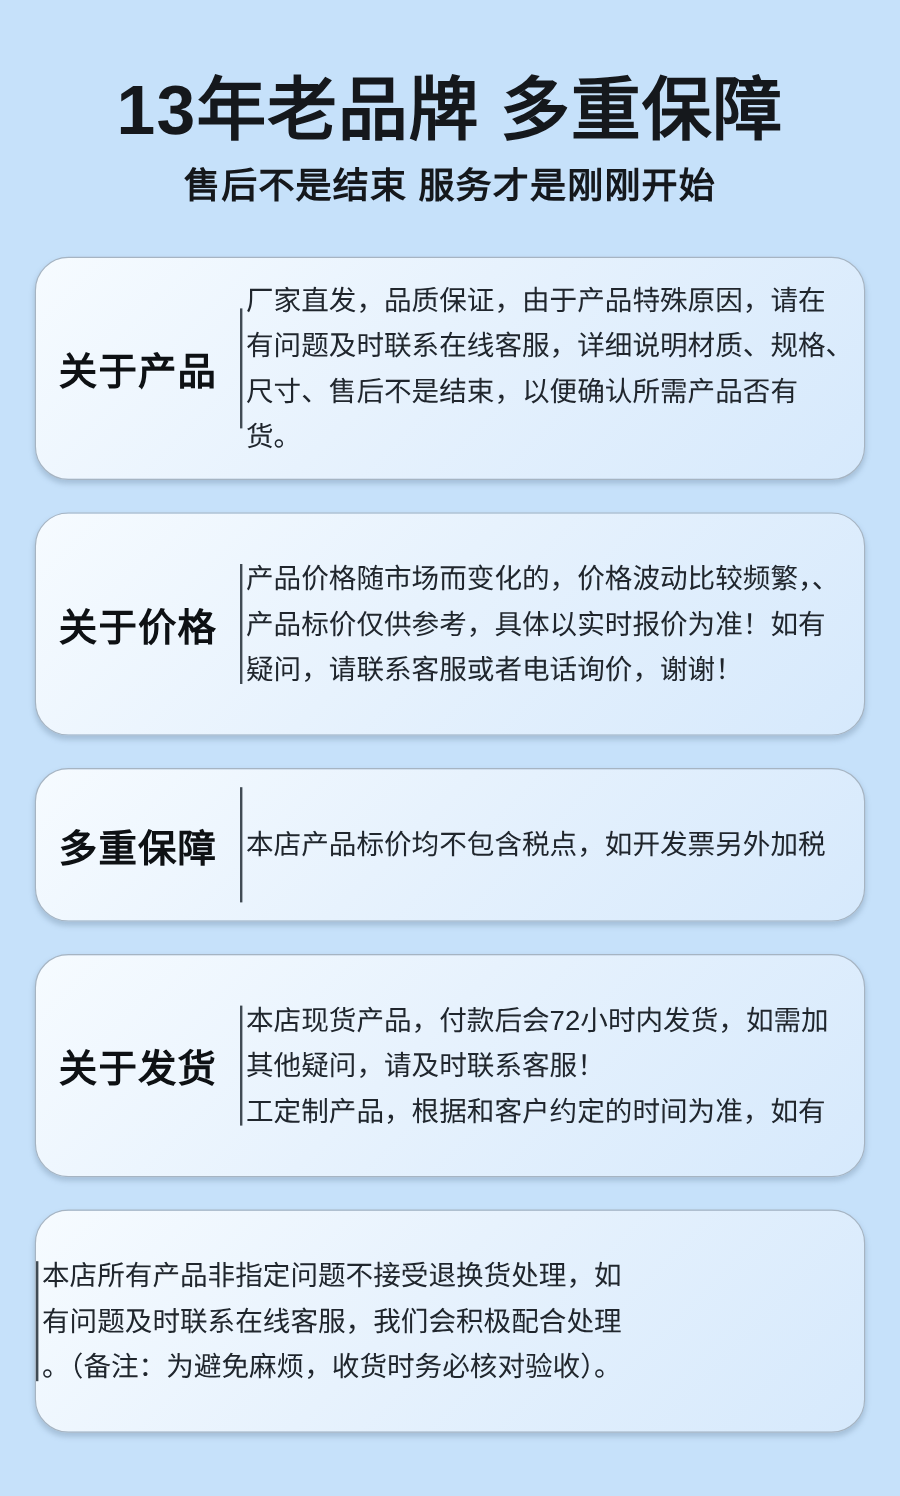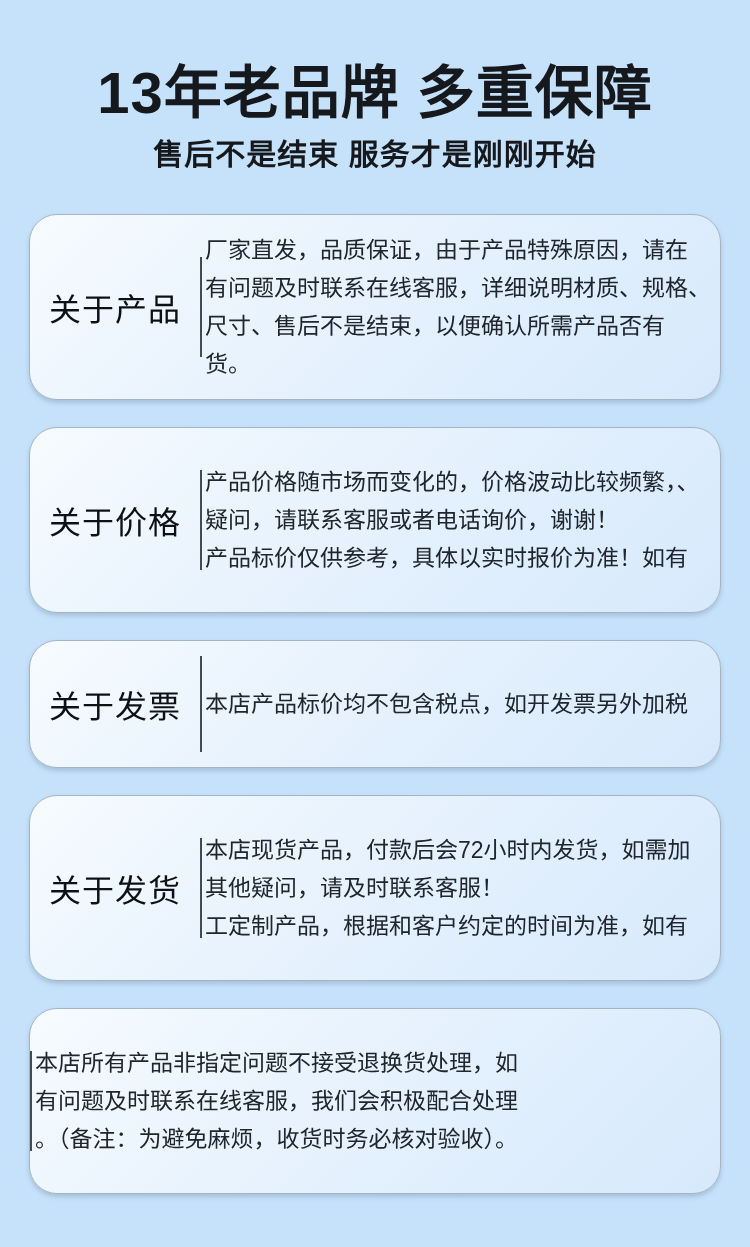--- a/index.html
+++ b/index.html
@@ -40,21 +40,21 @@
     box-shadow: 0 3px 4px rgba(110, 135, 160, 0.35);
     display: flex;
     align-items: center;
   }
   .card.short { height: 128px; }
 
   .card-label {
     flex: 0 0 170px;
     text-align: center;
     font-size: 32px;
-    font-weight: 400;
+    font-weight: 700;
     color: #0e1114;
     letter-spacing: 1px;
   }
   .card-divider {
     flex: 0 0 2px;
     width: 2px;
     height: 100px;
     background: #414b54;
     align-self: center;
   }
@@ -90,27 +90,27 @@
         <div class="line">尺寸、售后不是结束，以便确认所需产品否有</div>
         <div class="line">货。</div>
       </div>
     </div>
 
     <div class="card">
       <div class="card-label">关于价格</div>
       <div class="card-divider"></div>
       <div class="card-text">
         <div class="line">产品价格随市场而变化的，价格波动比较频繁，、</div>
+        <div class="line">产品标价仅供参考，具体以实时报价为准！如有</div>
         <div class="line">疑问，请联系客服或者电话询价，谢谢！</div>
-        <div class="line">产品标价仅供参考，具体以实时报价为准！如有</div>
       </div>
     </div>
 
     <div class="card short">
-      <div class="card-label">关于发票</div>
+      <div class="card-label">多重保障</div>
       <div class="card-divider"></div>
       <div class="card-text">
         <div class="line">本店产品标价均不包含税点，如开发票另外加税</div>
       </div>
     </div>
 
     <div class="card">
       <div class="card-label">关于发货</div>
       <div class="card-divider"></div>
       <div class="card-text">

